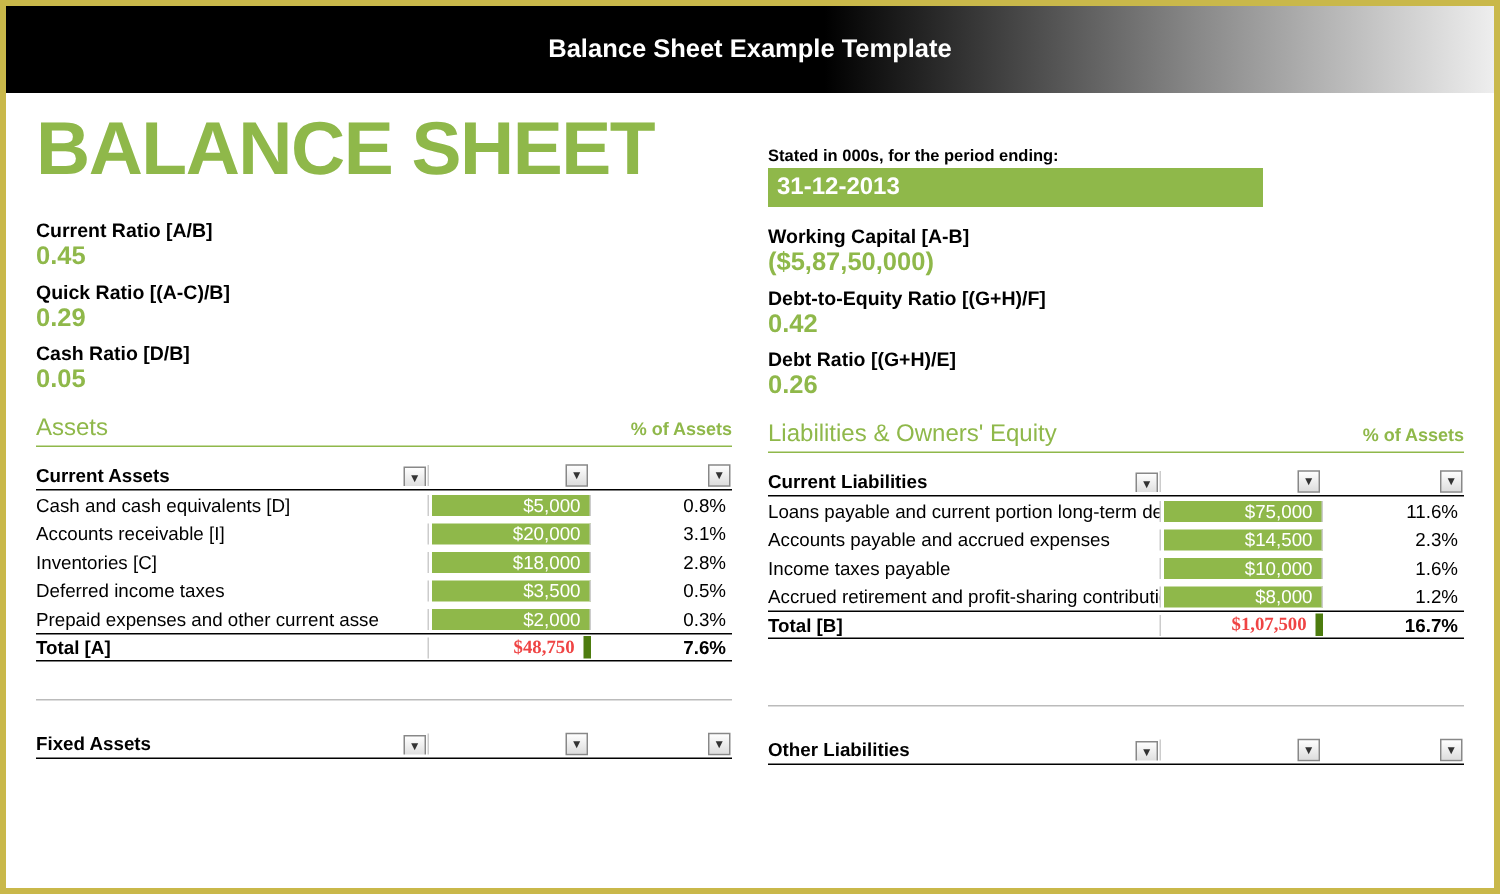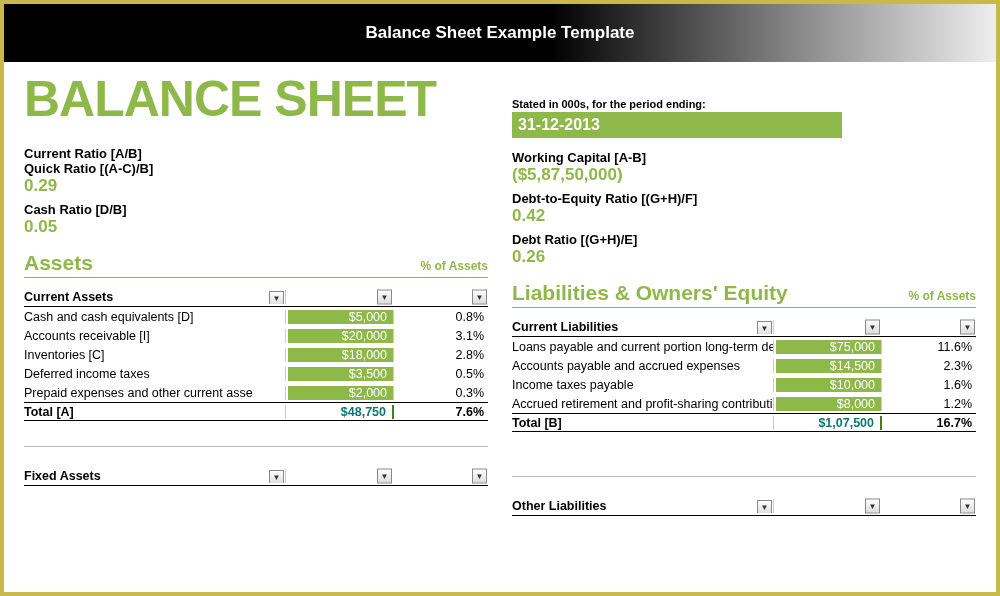--- a/index.html
+++ b/index.html
@@ -67,22 +67,22 @@
     .section-row {
       display: flex;
       justify-content: space-between;
       align-items: baseline;
       border-bottom: 1px solid #8fb84a;
       margin-top: 14px;
       padding-bottom: 2px;
     }
     .section-title {
       color: #8fb84a;
-      font-size: 21px;
-      font-weight: bold;
+      font-size: 16px;
+      font-weight: normal;
     }
     .pct-head {
       color: #8fb84a;
       font-size: 12px;
       font-weight: bold;
     }
     .table {
       margin-top: 10px;
     }
     .table-head, .table-row, .table-total {
@@ -113,23 +113,24 @@
       flex: 0 0 106px;
       text-align: right;
       color: #fff;
       background: #8fb84a;
       padding-right: 6px;
       margin-left: 2px;
       border-right: 1px solid #ccc;
     }
     .c-value.plain {
       background: transparent;
-      color: #0f766e;
-      font-weight: bold;
-      border-right: 2px solid #4d7c0f;
+      color: #ef4444;
+      font-weight: bold;
+      border-right: 5px solid #4d7c0f;
+      font-family: Liberation Serif, serif;
     }
     .c-pct {
       flex: 1;
       text-align: right;
       padding-right: 4px;
     }
     .c-pct.plain { font-weight: bold; }
     .drop-icon {
       position: absolute;
       right: 1px;
@@ -183,20 +184,21 @@
 
 <div class="banner">Balance Sheet Example Template</div>
 
 <div class="content">
 
   <div class="col">
     <div class="big-title">BALANCE SHEET</div>
 
     <div>
       <div class="ratio-label">Current Ratio   [A/B]</div>
+      <div class="ratio-value">0.45</div>
       <div class="ratio-label">Quick Ratio   [(A-C)/B]</div>
       <div class="ratio-value">0.29</div>
       <div class="ratio-label">Cash Ratio   [D/B]</div>
       <div class="ratio-value">0.05</div>
     </div>
 
     <div class="section-row">
       <span class="section-title">Assets</span>
       <span class="pct-head">% of Assets</span>
     </div>

